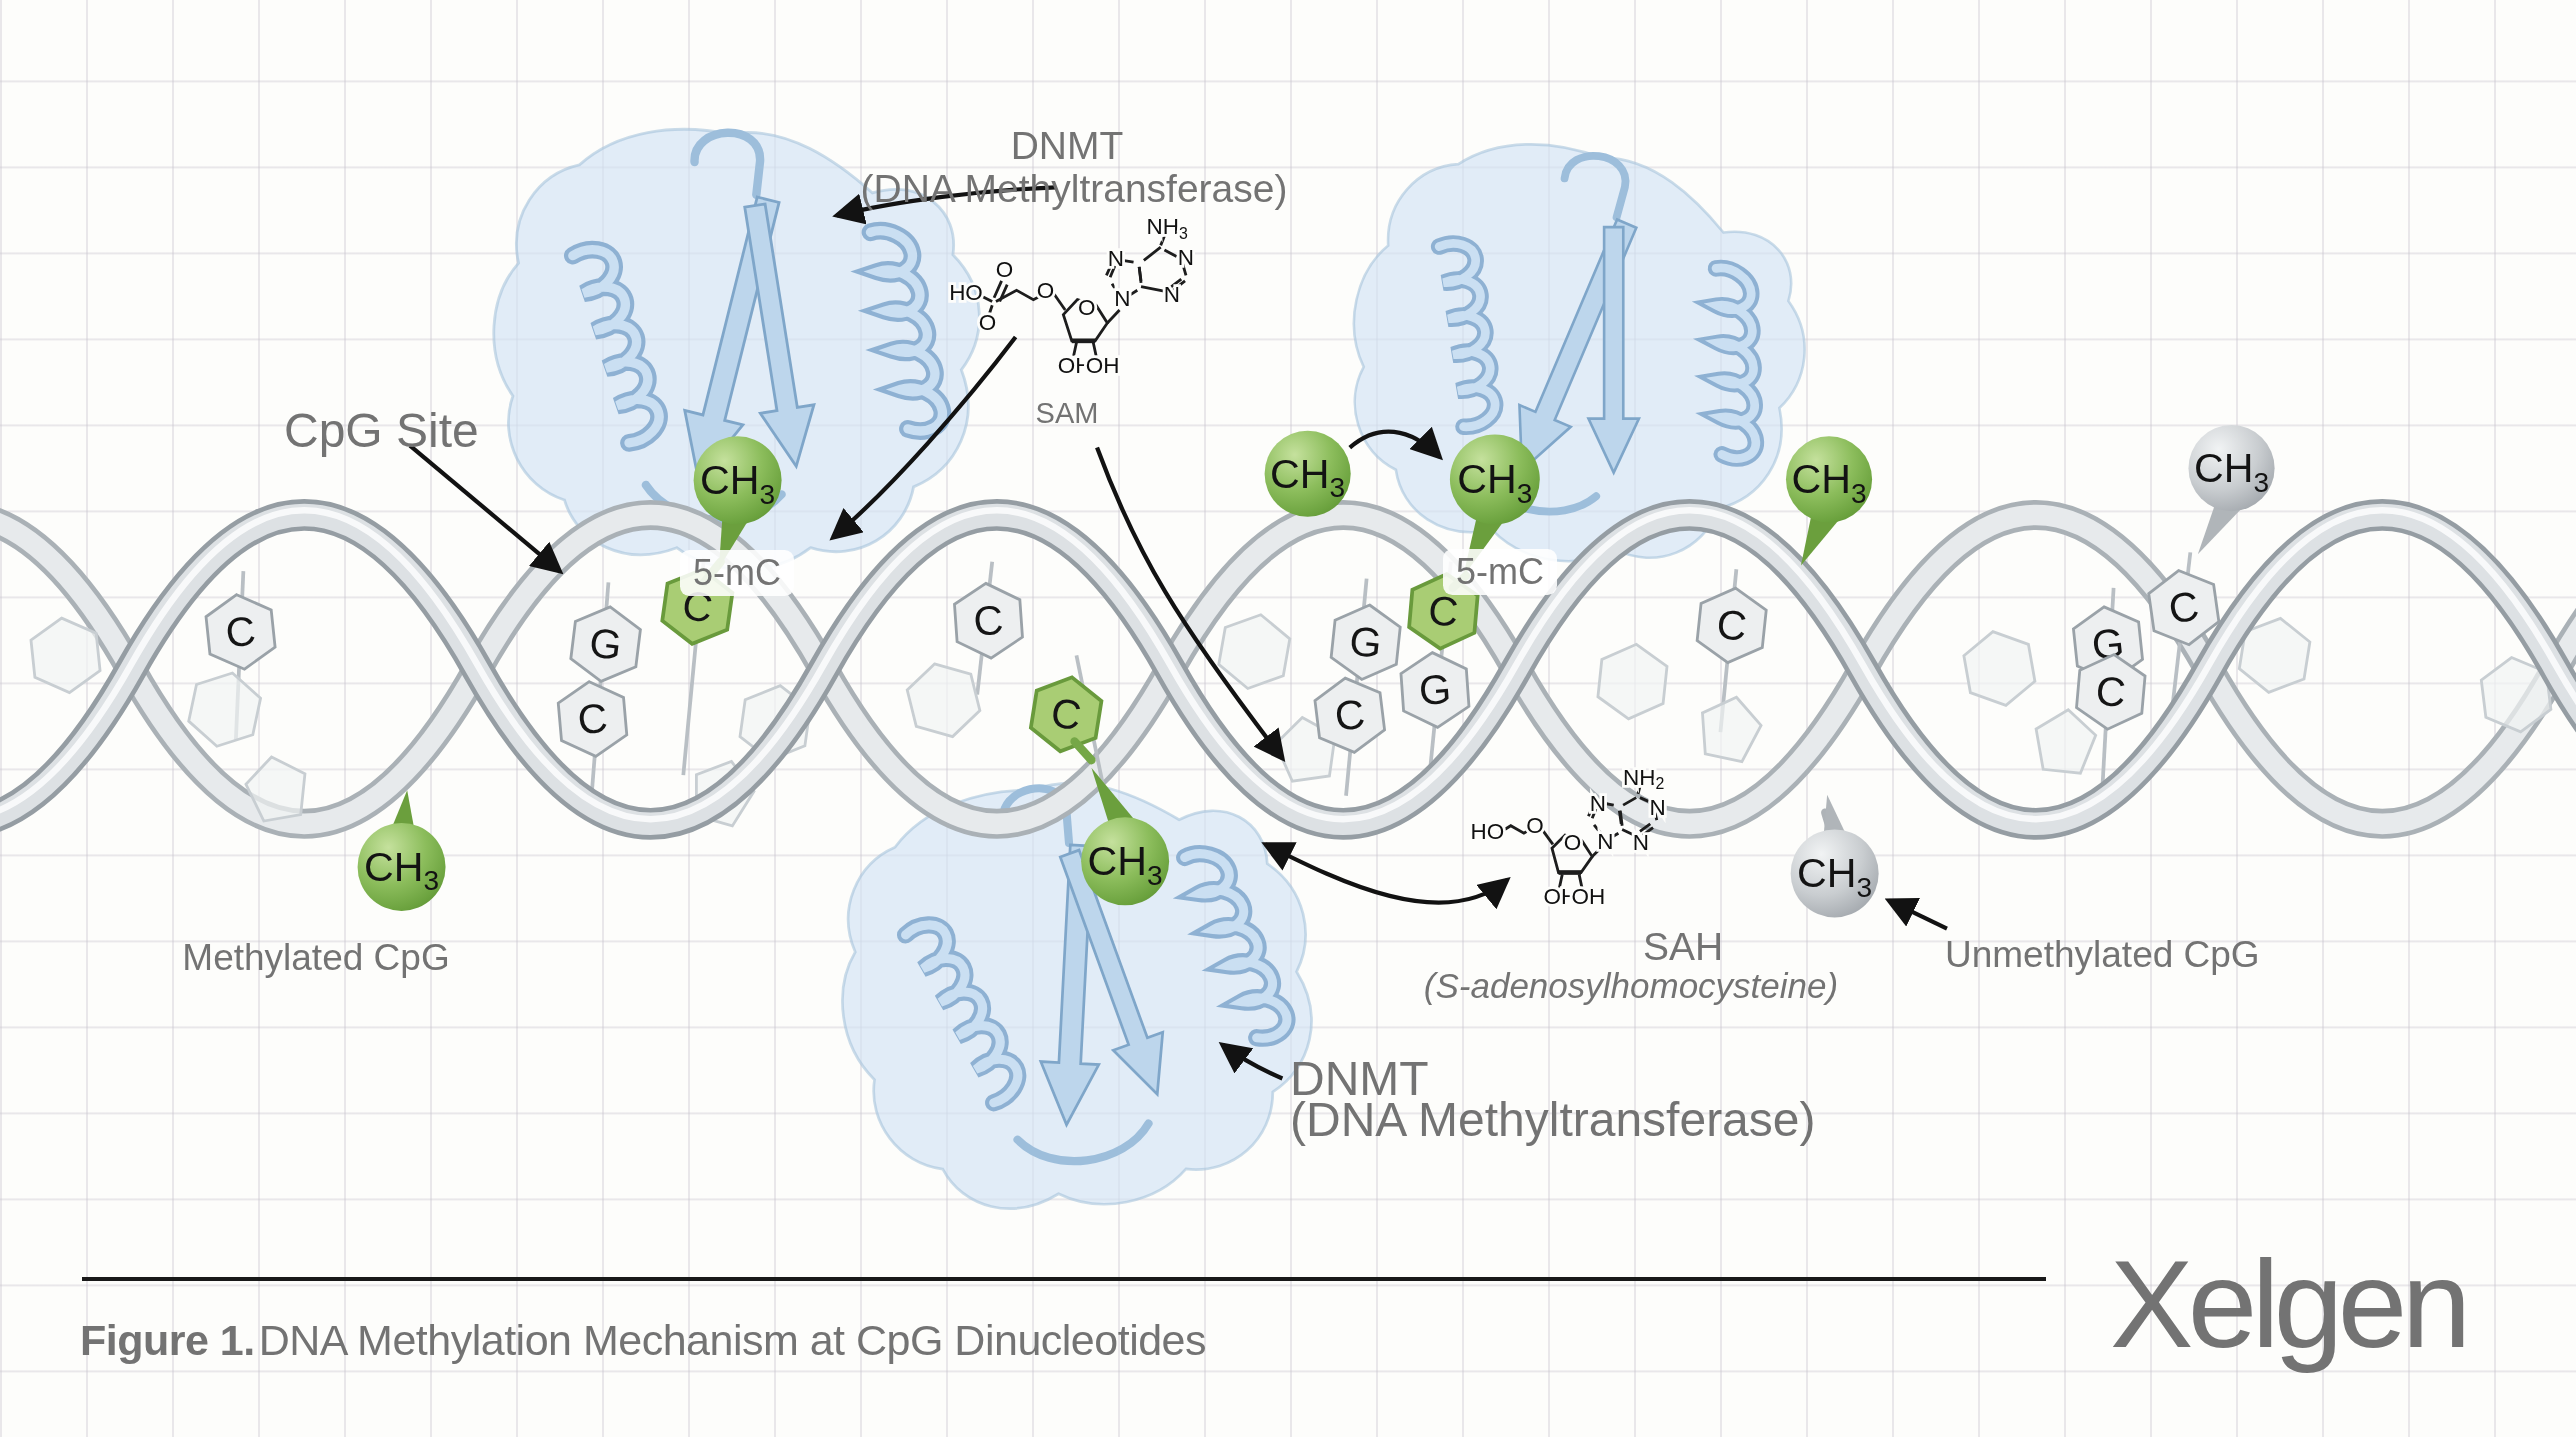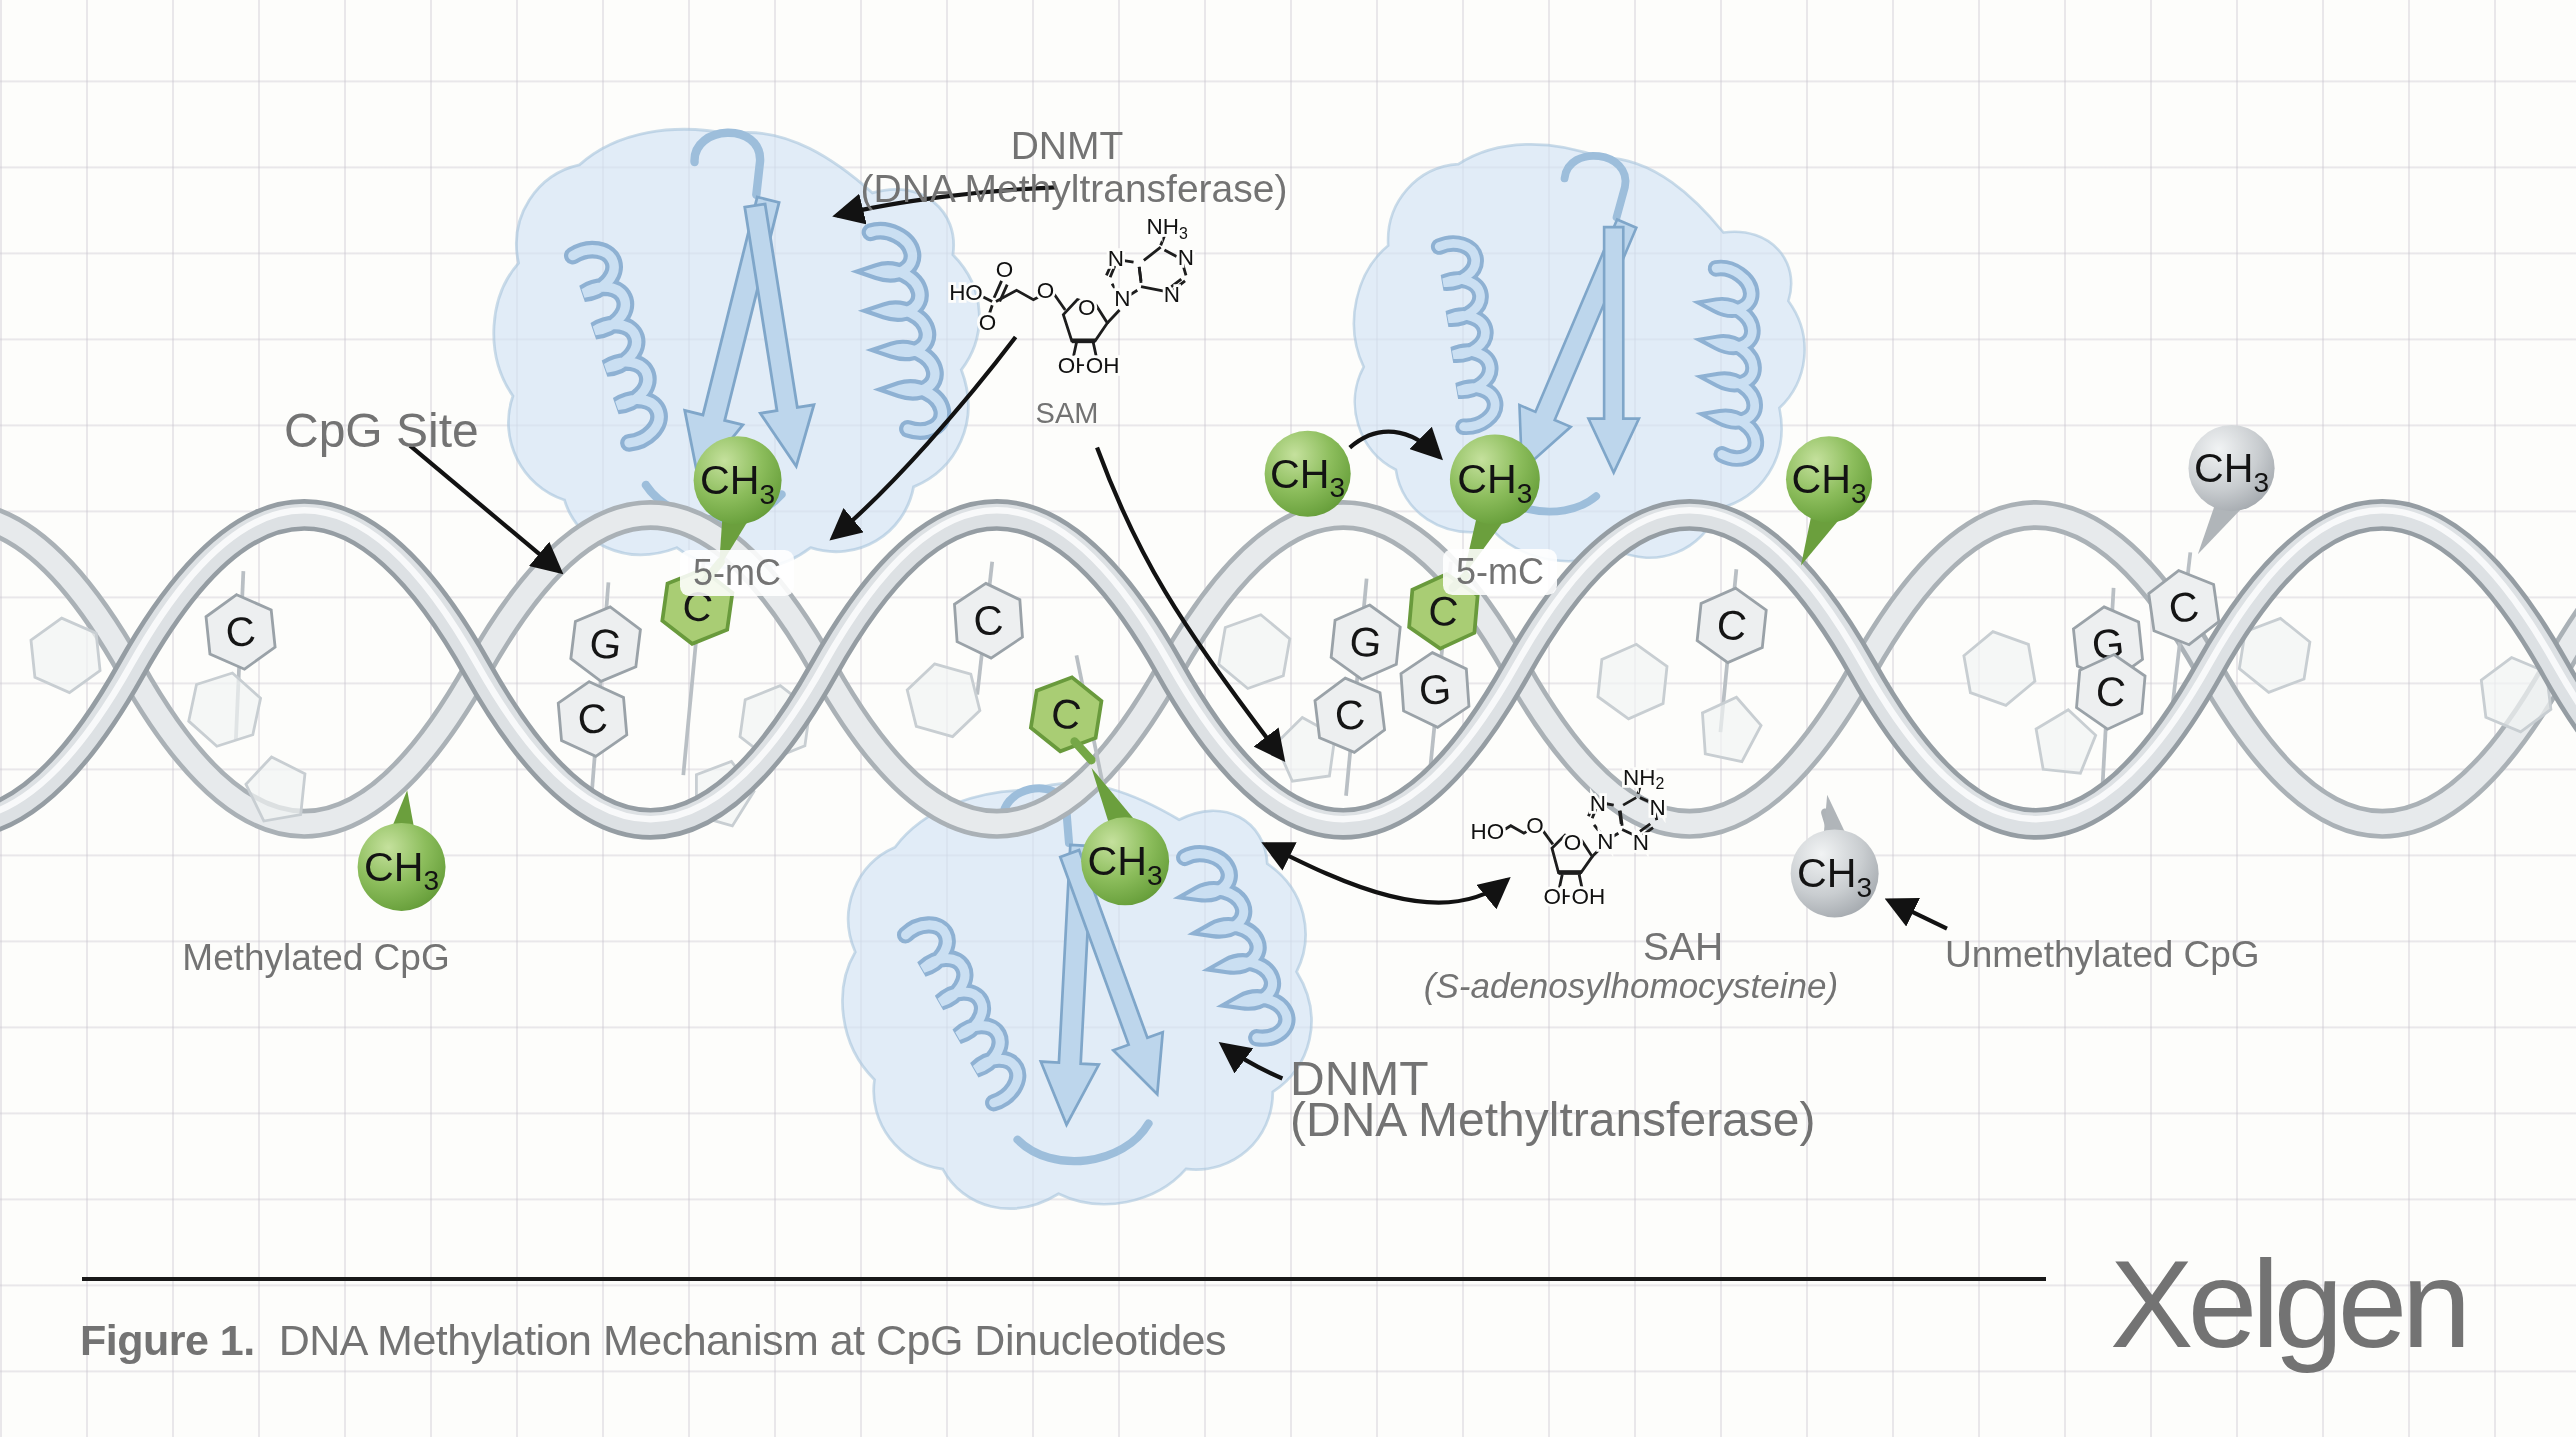--- a/index.html
+++ b/index.html
@@ -16,21 +16,21 @@
   svg{position:absolute;left:0;top:0;}
   .lbl{position:absolute;white-space:nowrap;color:#737373;}
   .ctr{transform:translateX(-50%);text-align:center;}
   .f42{font-size:39px;line-height:1.12;}
   .f40{font-size:37px;line-height:1.1;}
   .f38{font-size:48px;line-height:1.12;}
   .f37{font-size:35px;}
   .f44{font-size:29px;}
   .pill{background:rgba(255,255,255,.88);border-radius:9.4px;padding:1.9px 13px;font-size:36px;}
   .caption{font-size:43px;letter-spacing:-0.5px;}
-  .caption b{font-weight:bold;margin-right:24px;}
+  .caption b{font-weight:bold;margin-right:4px;}
   .divider{position:absolute;background:#191919;height:3.7px;}
   .logo{font-size:125px;font-weight:normal;letter-spacing:-5.6px;line-height:1;}
   
   .strandOut{fill:none;stroke:#959da3;stroke-width:34;}
   .strandIn{fill:none;stroke:#dde1e4;stroke-width:24;}
   .strandHi{fill:none;stroke:rgba(255,255,255,.8);stroke-width:7;}
   .strandOutB{fill:none;stroke:#aab1b6;stroke-width:32;}
   .strandInB{fill:none;stroke:#e7eaec;stroke-width:22;}
   .link{stroke:#b9bfc4;stroke-width:4;fill:none;}
   .chip-gray{fill:#edeff0;stroke:#9aa2a8;stroke-width:3;}

